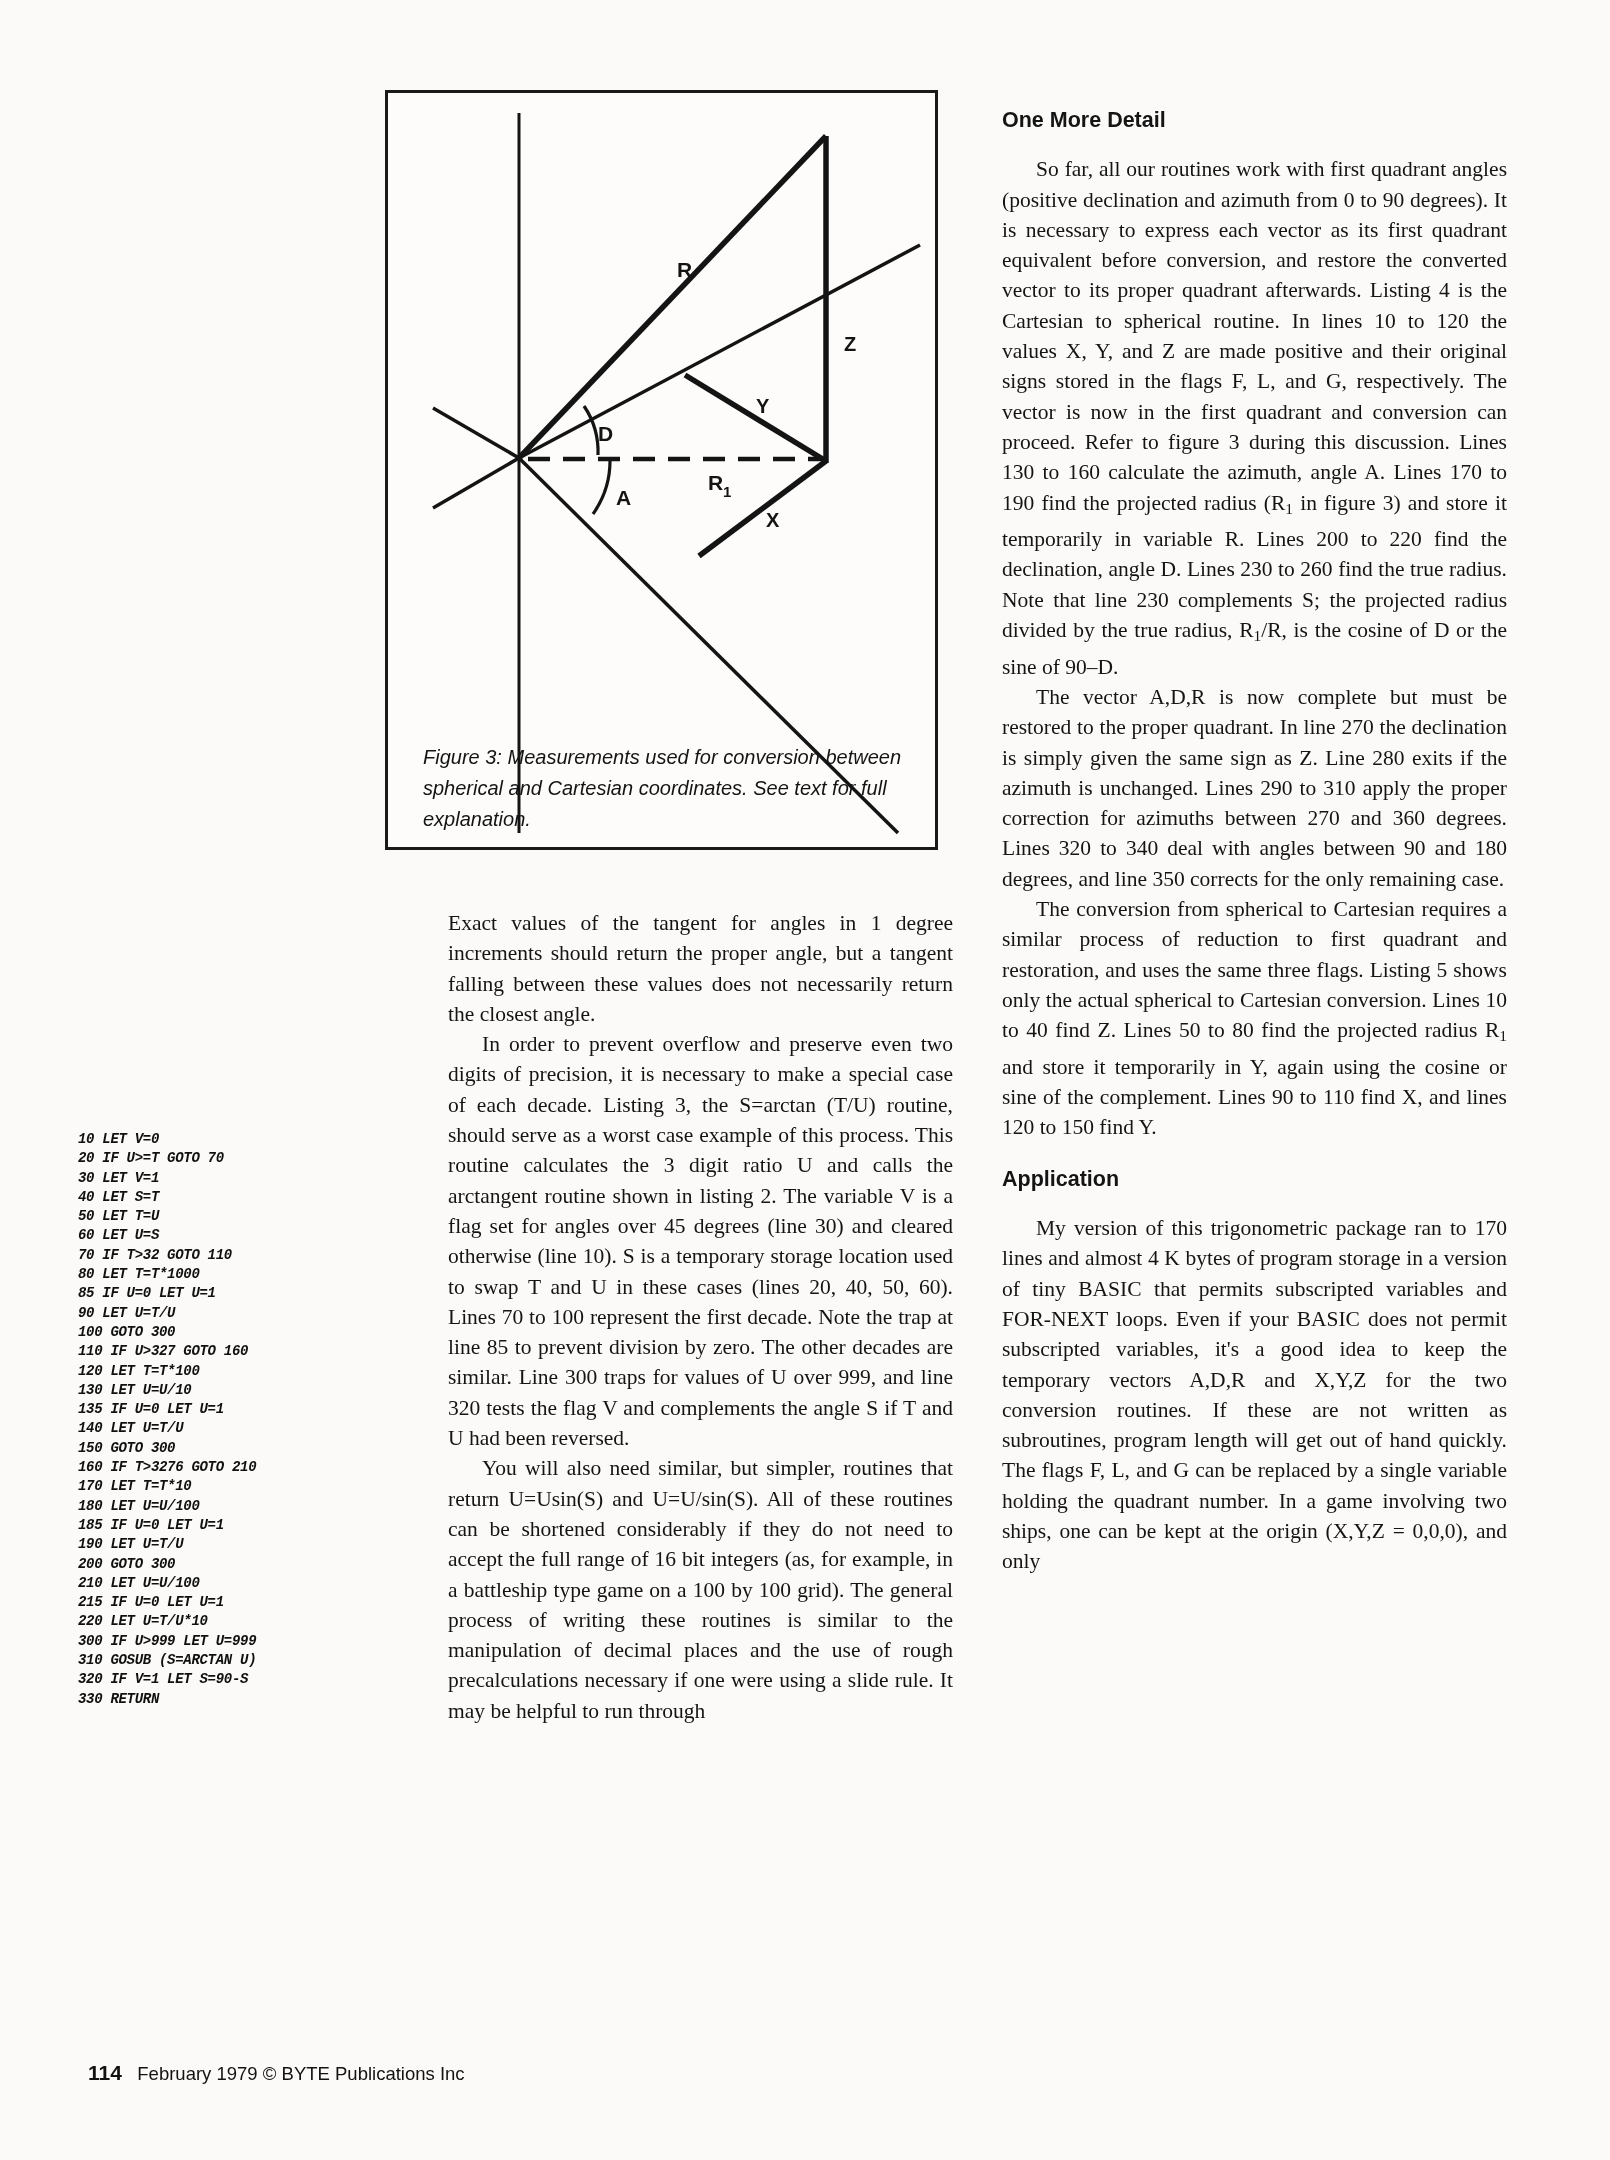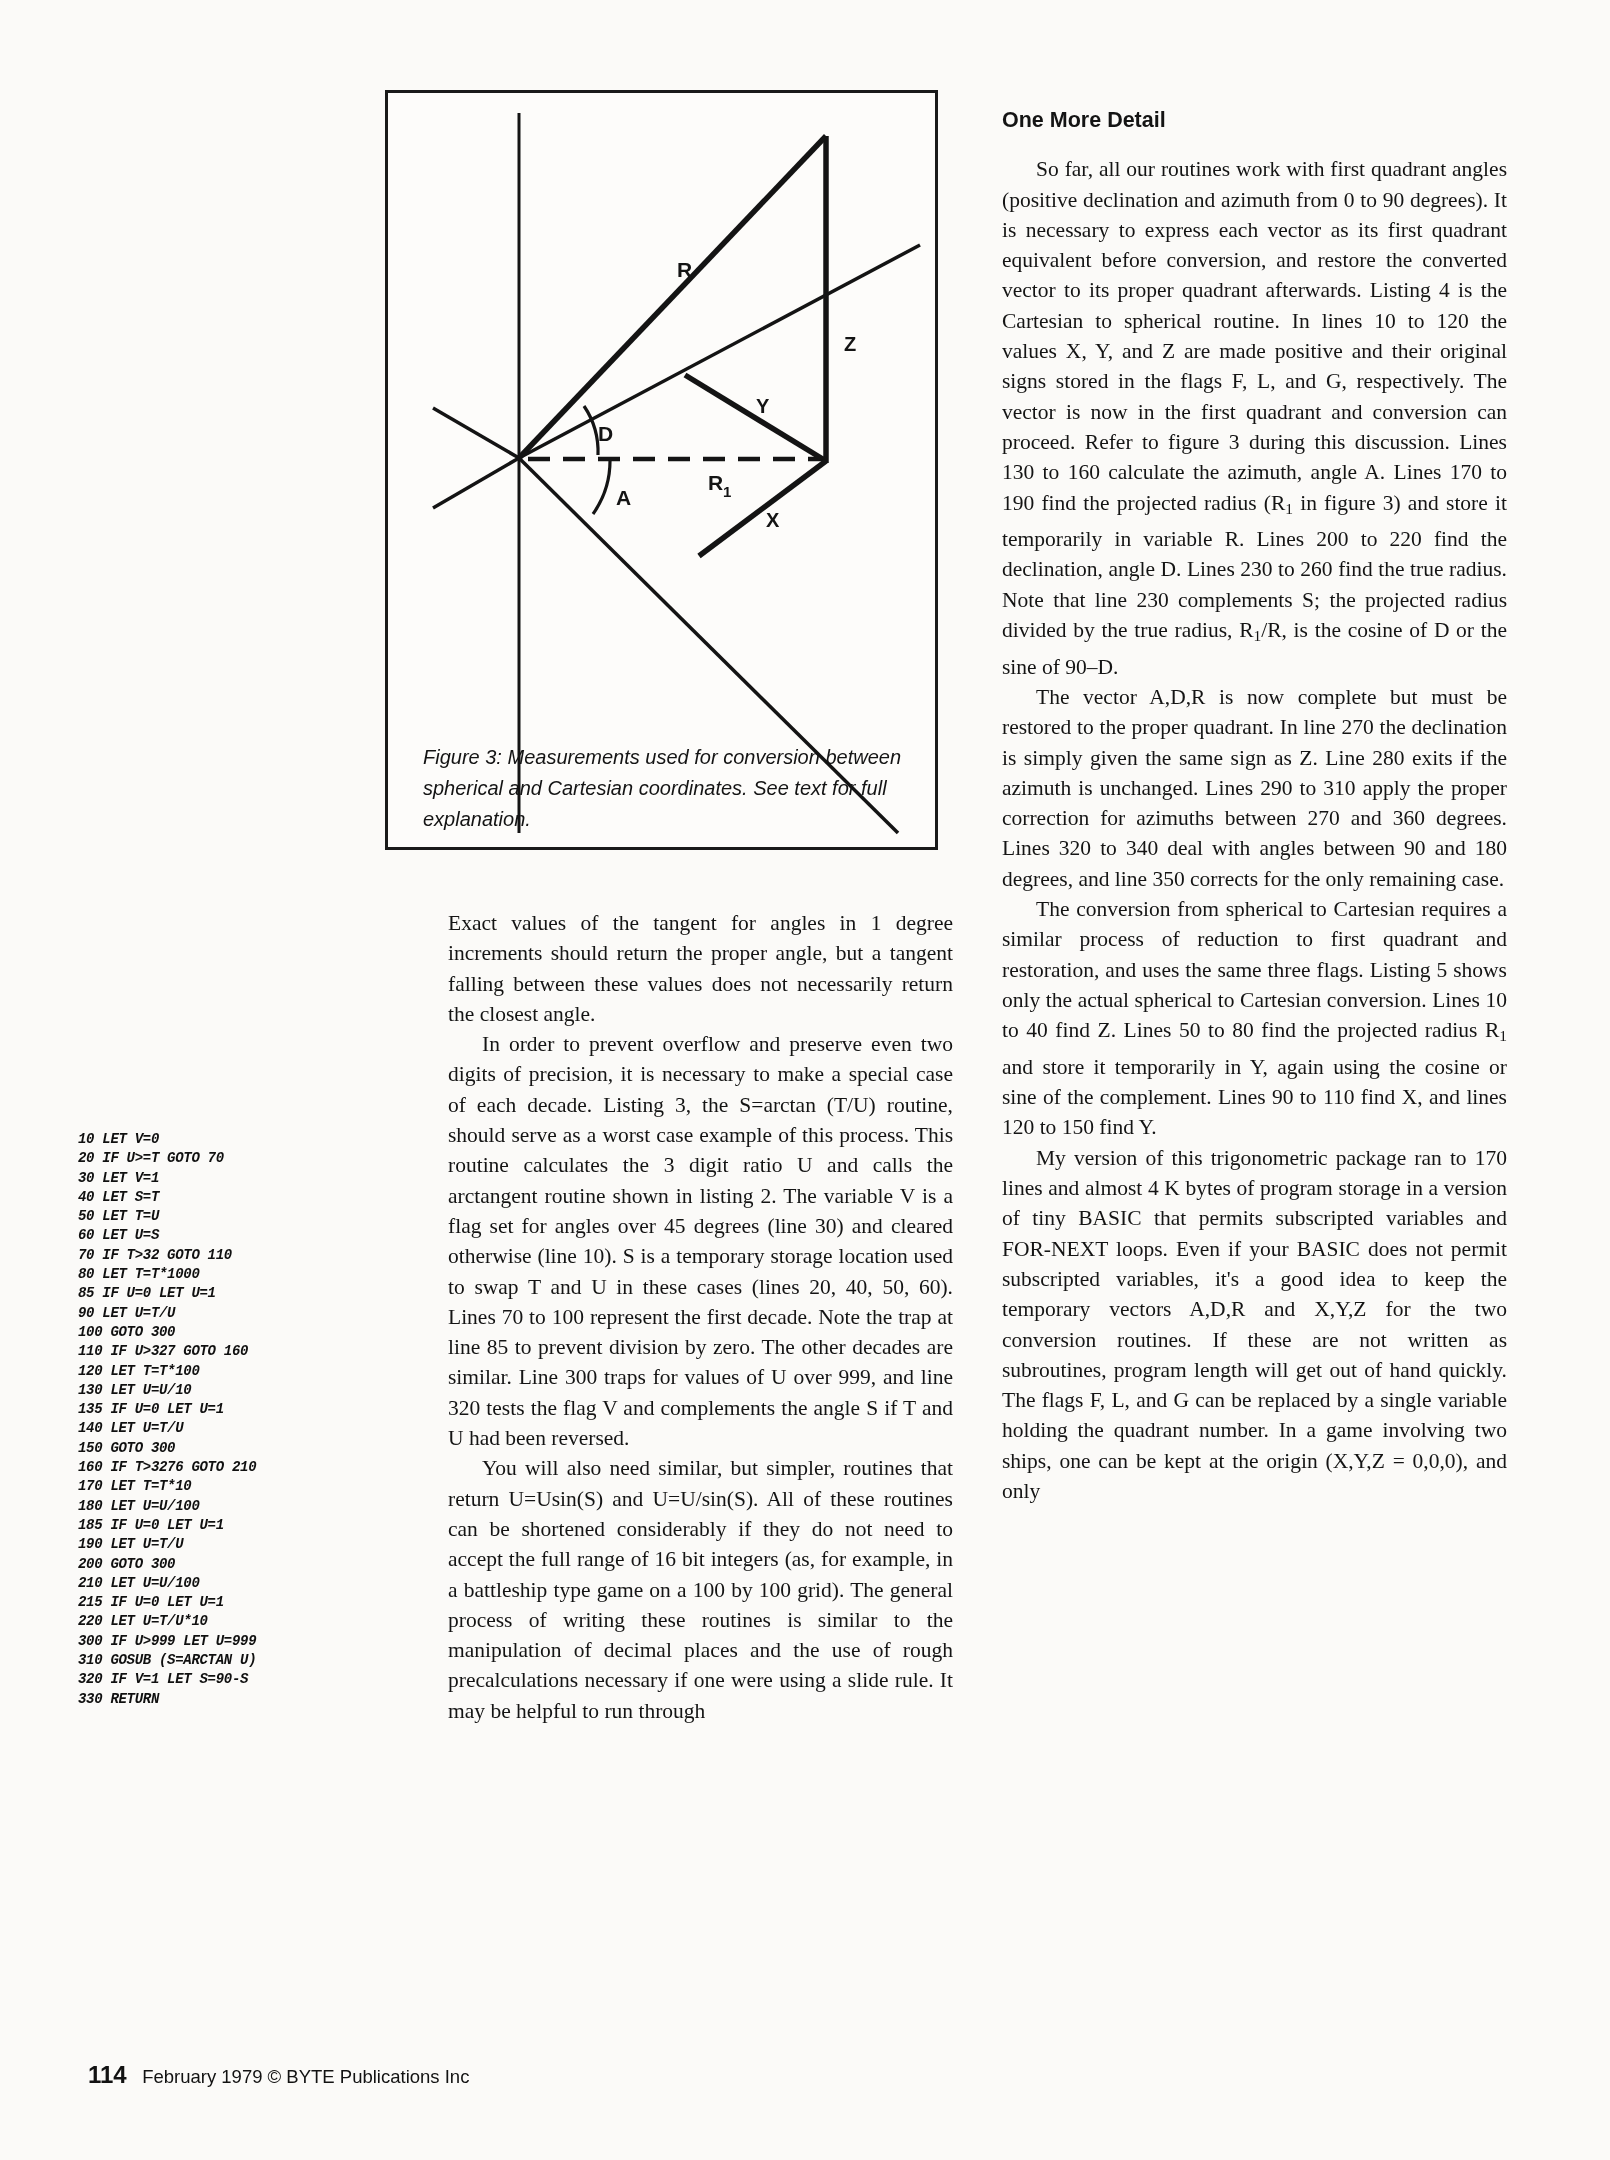--- a/index.html
+++ b/index.html
@@ -108,21 +108,21 @@
     position: absolute;
     left: 88px;
     top: 2061px;
     font-family: "Liberation Sans", sans-serif;
     font-size: 18.5px;
     color: #121212;
     white-space: pre;
   }
   #footer .pageno {
     font-weight: bold;
-    font-size: 24px;
+    font-size: 21px;
   }
   .sub {
     font-size: 0.72em;
     vertical-align: -0.28em;
   }
 </style>
 </head>
 <body>
 
 <div class="page">
@@ -205,18 +205,19 @@
     <p>Exact values of the tangent for angles in 1 degree increments should return the proper angle, but a tangent falling between these values does not necessarily return the closest angle.</p>
     <p class="indent">In order to prevent overflow and preserve even two digits of precision, it is necessary to make a special case of each decade. Listing 3, the S=arctan (T/U) routine, should serve as a worst case example of this process. This routine calculates the 3 digit ratio U and calls the arctangent routine shown in listing 2. The variable V is a flag set for angles over 45 degrees (line 30) and cleared otherwise (line 10). S is a temporary storage location used to swap T and U in these cases (lines 20, 40, 50, 60). Lines 70 to 100 represent the first decade. Note the trap at line 85 to prevent division by zero. The other decades are similar. Line 300 traps for values of U over 999, and line 320 tests the flag V and complements the angle S if T and U had been reversed.</p>
     <p class="indent">You will also need similar, but simpler, routines that return U=Usin(S) and U=U/sin(S). All of these routines can be shortened considerably if they do not need to accept the full range of 16 bit integers (as, for example, in a battleship type game on a 100 by 100 grid). The general process of writing these routines is similar to the manipulation of decimal places and the use of rough precalculations necessary if one were using a slide rule. It may be helpful to run through</p>
   </div>
 
   <div class="col" id="right-column" style="left:1002px; top:86px; width:505px;">
     <h2 class="head">One More Detail</h2>
     <p class="indent"><span>So far, all our routines work with first quadrant angles (positive declination and azimuth from 0 to 90 degrees). It is necessary to express each vector as its first quadrant equivalent before conversion, and restore the converted vector to its proper quadrant afterwards. Listing 4 is the Cartesian to spherical routine. In lines 10 to 120 the values X, Y, and Z are made positive and their original signs stored in the flags F, L, and G, respectively. The vector is now in the first quadrant and conversion can proceed. Refer to figure 3 during this discussion. Lines 130 to 160 calculate the azimuth, angle A. Lines 170 to 190 find the projected radius (</span><span><span>R</span><span class="sub">1</span></span><span> in figure 3) and store it temporarily in variable R. Lines 200 to 220 find the declination, angle D. Lines 230 to 260 find the true radius. Note that line 230 complements S; the projected radius divided by the true radius, </span><span><span>R</span><span class="sub">1</span></span><span>/R, is the cosine of D or the sine of 90–D.</span></p>
     <p class="indent">The vector A,D,R is now complete but must be restored to the proper quadrant. In line 270 the declination is simply given the same sign as Z. Line 280 exits if the azimuth is unchanged. Lines 290 to 310 apply the proper correction for azimuths between 270 and 360 degrees. Lines 320 to 340 deal with angles between 90 and 180 degrees, and line 350 corrects for the only remaining case.</p>
     <p class="indent"><span>The conversion from spherical to Cartesian requires a similar process of reduction to first quadrant and restoration, and uses the same three flags. Listing 5 shows only the actual spherical to Cartesian conversion. Lines 10 to 40 find Z. Lines 50 to 80 find the projected radius </span><span><span>R</span><span class="sub">1</span></span><span> and store it temporarily in Y, again using the cosine or sine of the complement. Lines 90 to 110 find X, and lines 120 to 150 find Y.</span></p>
+    <h2 class="head tight">Application</h2>
     <p class="indent">My version of this trigonometric package ran to 170 lines and almost 4 K bytes of program storage in a version of tiny BASIC that permits subscripted variables and FOR-NEXT loops. Even if your BASIC does not permit subscripted variables, it's a good idea to keep the temporary vectors A,D,R and X,Y,Z for the two conversion routines. If these are not written as subroutines, program length will get out of hand quickly. The flags F, L, and G can be replaced by a single variable holding the quadrant number. In a game involving two ships, one can be kept at the origin (X,Y,Z = 0,0,0), and only</p>
   </div>
 
   <div id="footer"><span class="pageno">114</span>   <span>February 1979 © BYTE Publications Inc</span></div>
 
 </div>
 
 </body></html>

